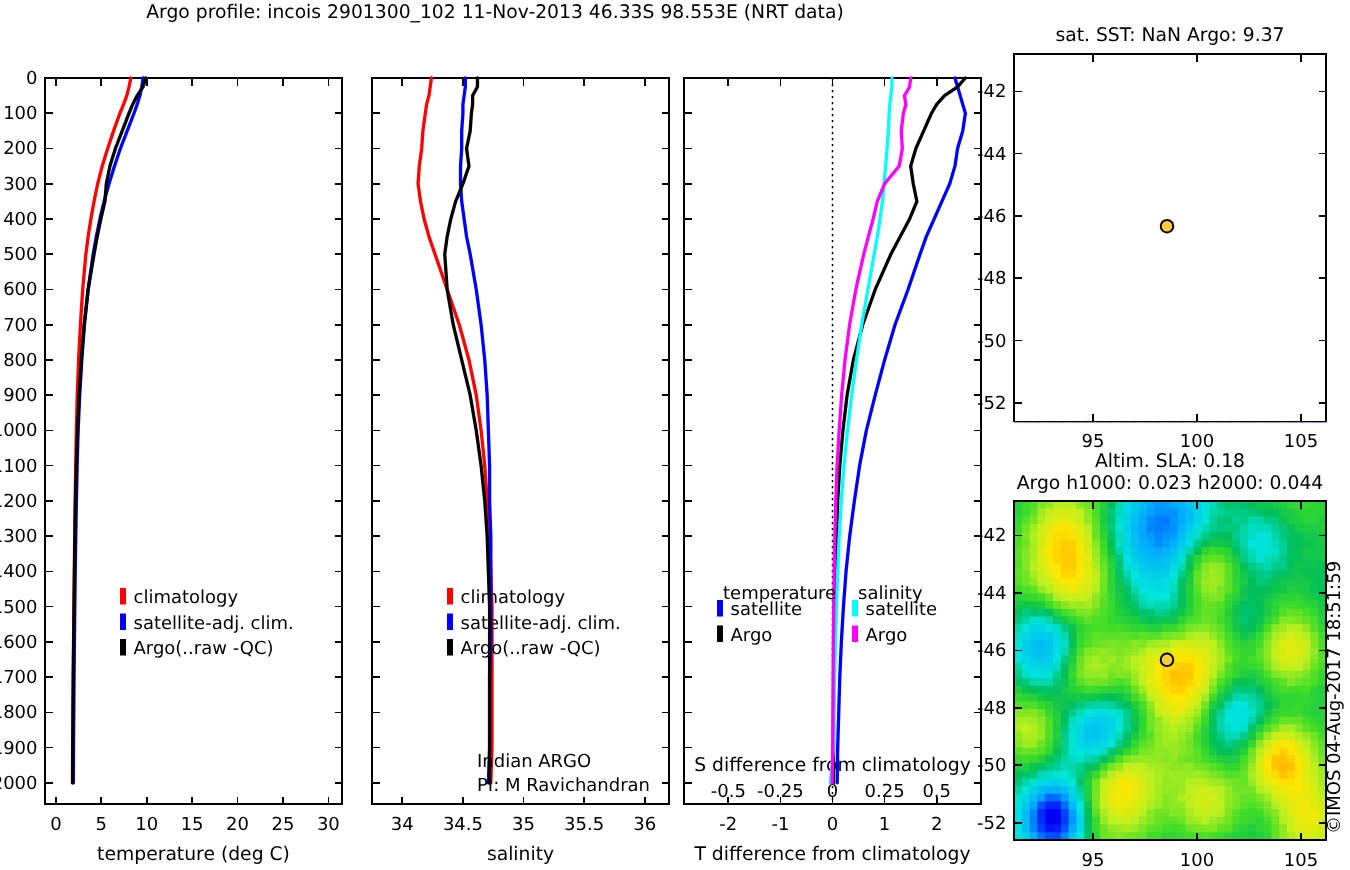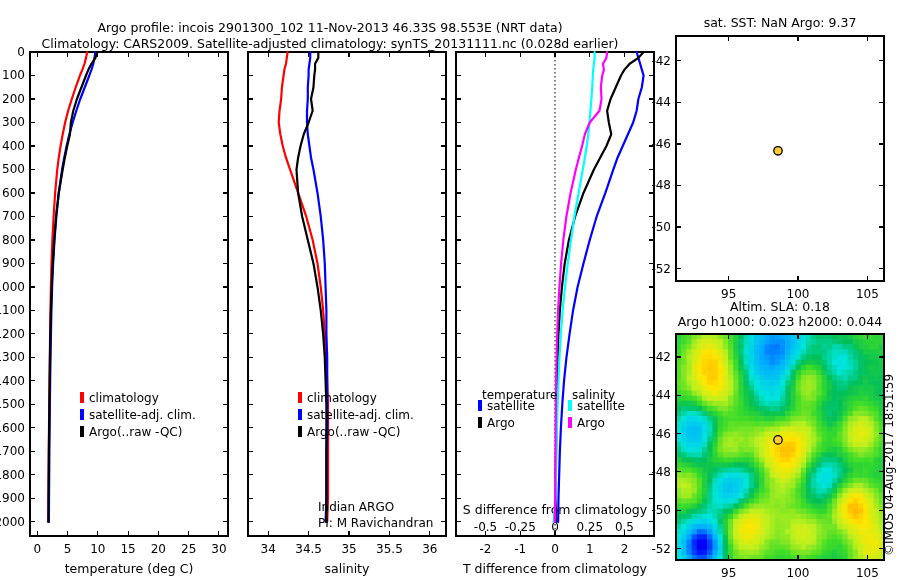--- a/index.html
+++ b/index.html
@@ -1,36 +1,35 @@
 <!DOCTYPE html>
 <html><head>
 <meta charset="utf-8">
 <style>
   html,body{margin:0;padding:0;background:#ffffff;}
   body{width:900px;height:580px;position:relative;overflow:hidden;
        font-family:"DejaVu Sans","Liberation Sans",sans-serif;color:#000;}
-  .title-block{position:absolute;left:0;top:20px;width:660px;text-align:center;
+  .title-block{position:absolute;left:0;top:0;width:660px;text-align:center;
        font-size:12.5px;line-height:16px;}
   .title-line{white-space:nowrap;}
   svg{display:block;}
   .plot-svg{position:absolute;left:0;top:0;}
   text{font-family:"DejaVu Sans","Liberation Sans",sans-serif;fill:#000;}
   .tick-lbl{font-size:12px;}
   .ax-lbl{font-size:12.5px;}
   .legend-lbl{font-size:12px;}
   .map-title{font-size:12.5px;}
   .note{font-size:12px;}
   .credit{font-size:12px;}
 </style>
 </head>
 <body>
 
 <div class="title-block">
   <div class="title-line">Argo profile: incois 2901300_102 11-Nov-2013 46.33S 98.553E (NRT data)</div>
-  <div class="title-line">Climatology: CARS2009. Satellite-adjusted climatology: synTS_20131111.nc (0.028d earlier)</div>
 </div>
 
 <svg class="plot-svg" id="figure" width="900" height="580">
     <rect x="30" y="52" width="198" height="484" fill="none" stroke="#000000" stroke-width="1.2" shape-rendering="crispEdges"></rect>
     <line x1="30" y1="52" x2="35" y2="52" stroke="#000000" stroke-width="1.1" shape-rendering="crispEdges"></line>
     <line x1="223" y1="52" x2="228" y2="52" stroke="#000000" stroke-width="1.1" shape-rendering="crispEdges"></line>
     <text x="25" y="56" class="tick-lbl" text-anchor="end">0</text>
     <line x1="30" y1="75.49514563106796" x2="35" y2="75.49514563106796" stroke="#000000" stroke-width="1.1" shape-rendering="crispEdges"></line>
     <line x1="223" y1="75.49514563106796" x2="228" y2="75.49514563106796" stroke="#000000" stroke-width="1.1" shape-rendering="crispEdges"></line>
     <text x="25" y="79.49514563106796" class="tick-lbl" text-anchor="end">100</text>

